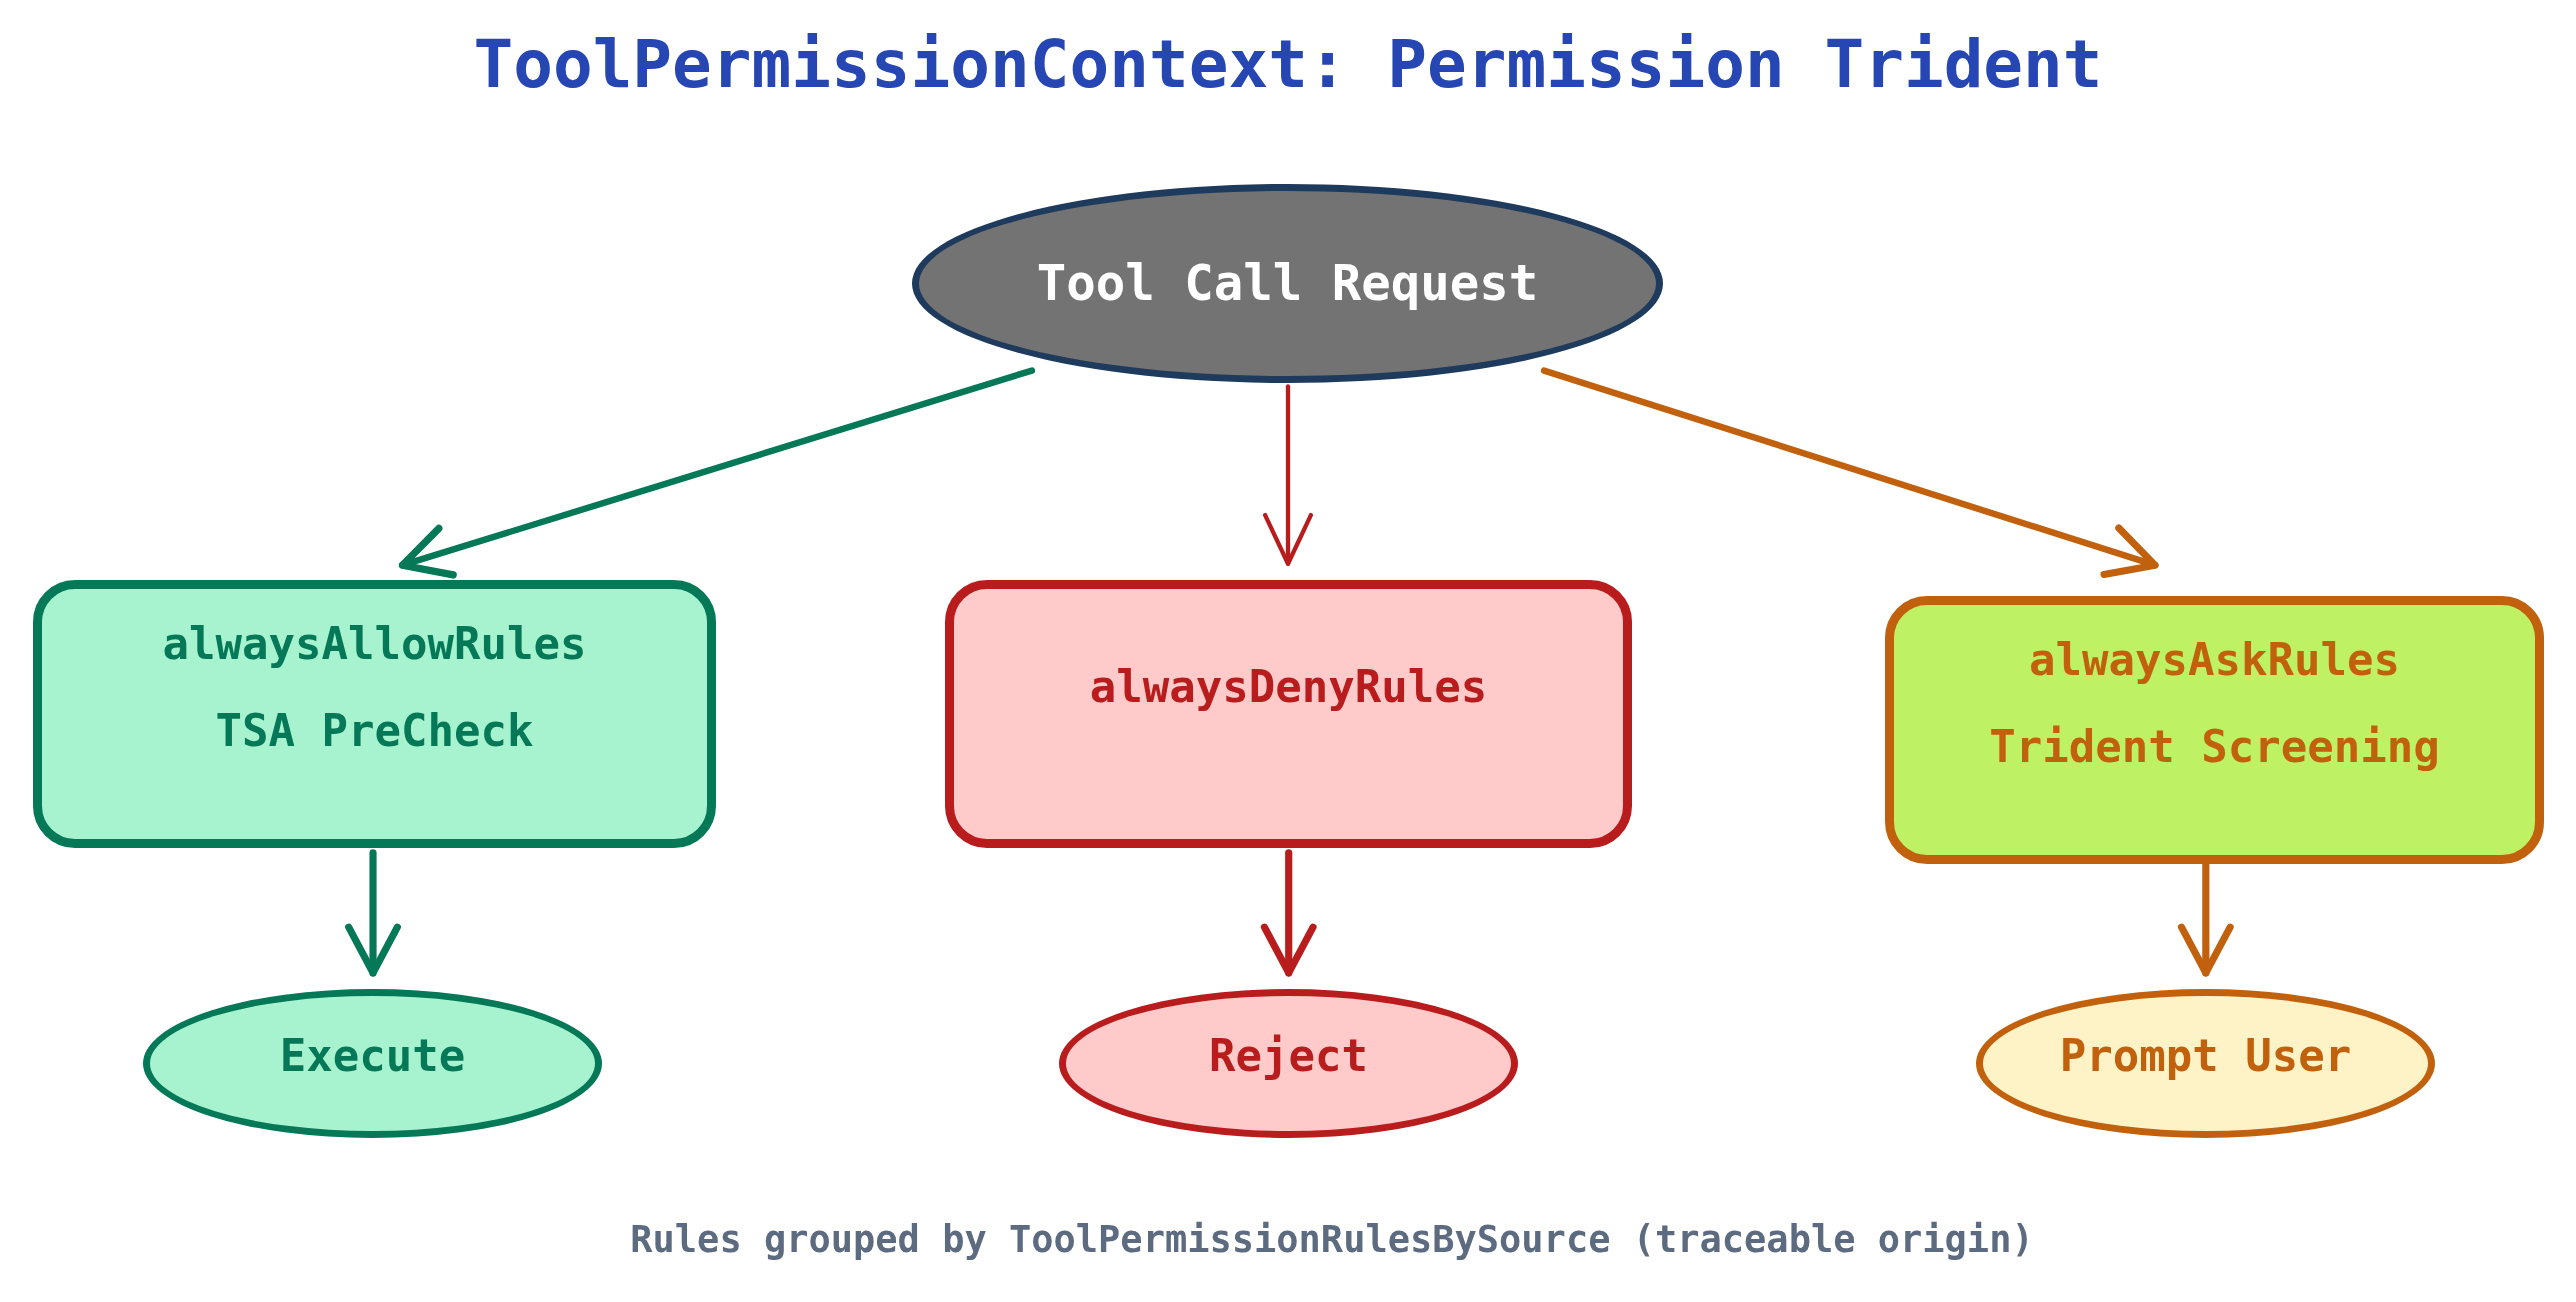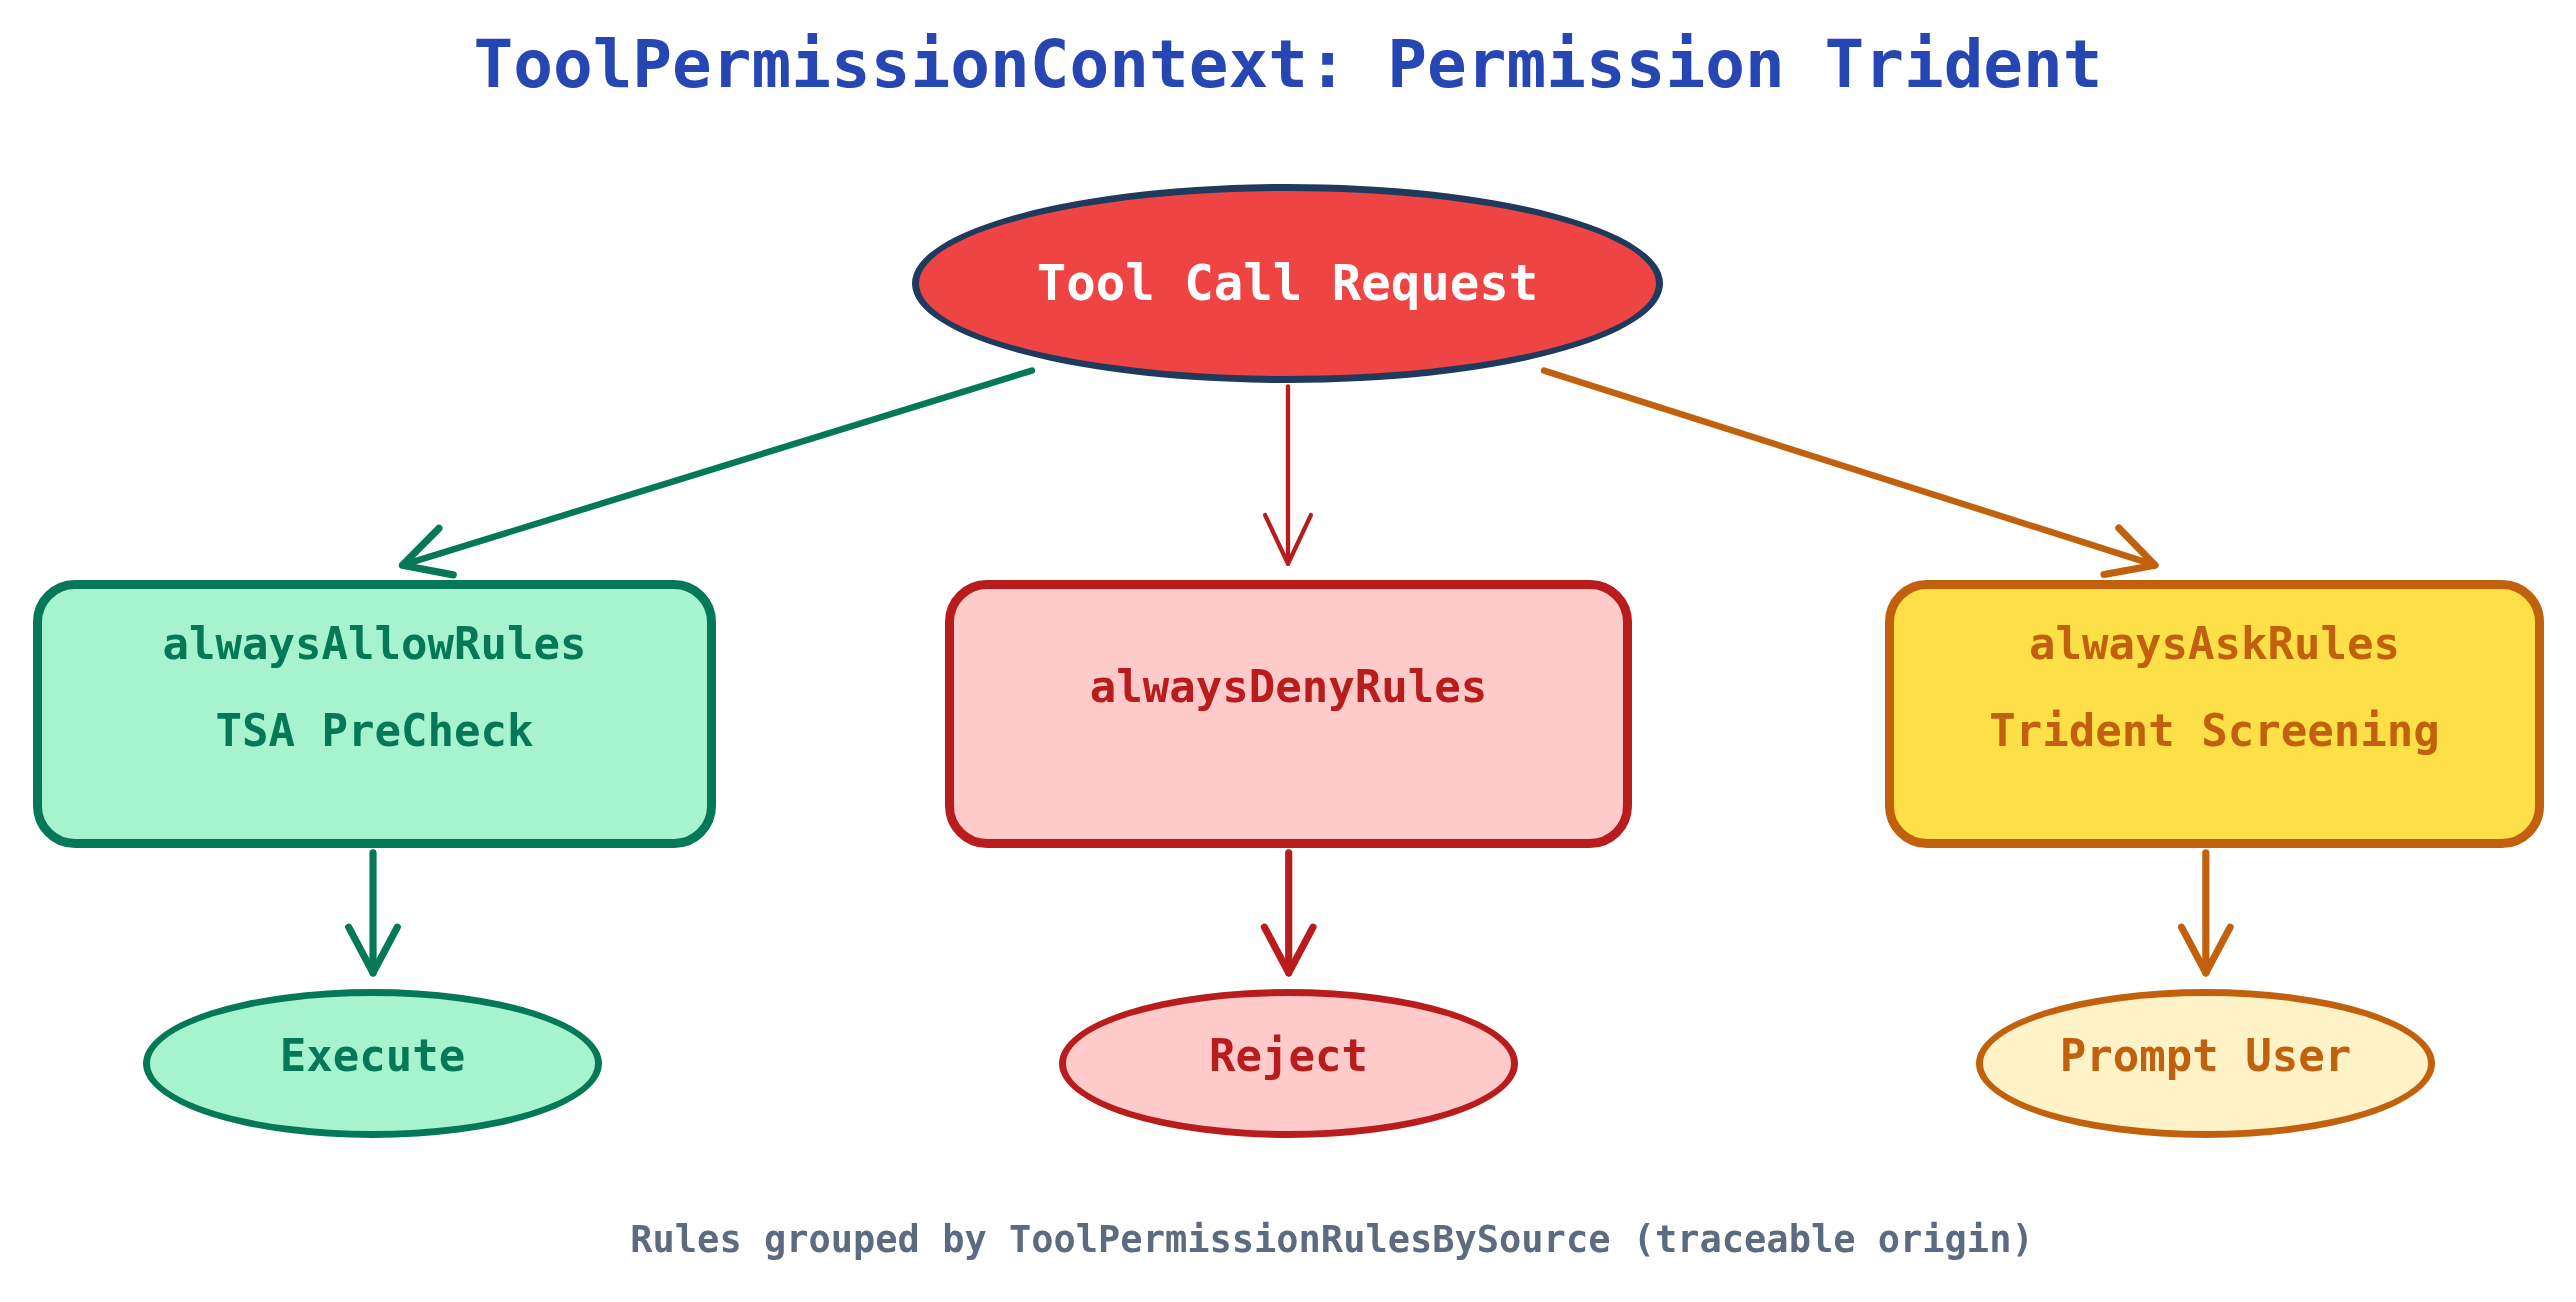--- a/index.html
+++ b/index.html
@@ -27,39 +27,39 @@
     display: flex;
     align-items: center;
     justify-content: center;
     text-align: center;
     font-weight: bold;
     white-space: nowrap;
   }
   .root {
     left: 912px; top: 184px;
     width: 751px; height: 199px;
-    background: #ef4444;
+    background: #737373;
     border: 7.9px solid #1e3a5c;
     border-radius: 50%;
     color: #ffffff;
     font-size: 49px;
   }
   .box {
     top: 580px; height: 268px;
     border-radius: 42px;
     flex-direction: column;
     justify-content: center;
     padding-bottom: 53px;
     font-size: 44px;
     line-height: 1.32;
     gap: 29px;
   }
   .box.allow { left: 33px;   width: 683px; background: #a7f3d0; border: 9.3px solid #047857; color: #047857; }
   .box.deny  { left: 945px; width: 687px; background: #fecaca; border: 9.3px solid #b91c1c; color: #b91c1c; }
-  .box.ask   { left: 1885px; width: 659px; background: #fde047; border: 9.3px solid #c2610d; color: #c2610d; }
+  .box.ask   { left: 1885px; width: 659px; background: #bef264; border: 9.3px solid #c2610d; color: #c2610d; margin-top: 16px; }
   .outcome {
     top: 989px;
     width: 459px; height: 149px;
     border-radius: 50%;
     font-size: 44px;
     padding-bottom: 17px;
   }
   .outcome.allow { left: 143px;  background: #a7f3d0; border: 7.2px solid #047857; color: #047857; }
   .outcome.deny  { left: 1059px; background: #fecaca; border: 7.2px solid #b91c1c; color: #b91c1c; }
   .outcome.ask   { left: 1976px; background: #fef3c7; border: 7.2px solid #c2610d; color: #c2610d; text-align: right; }

